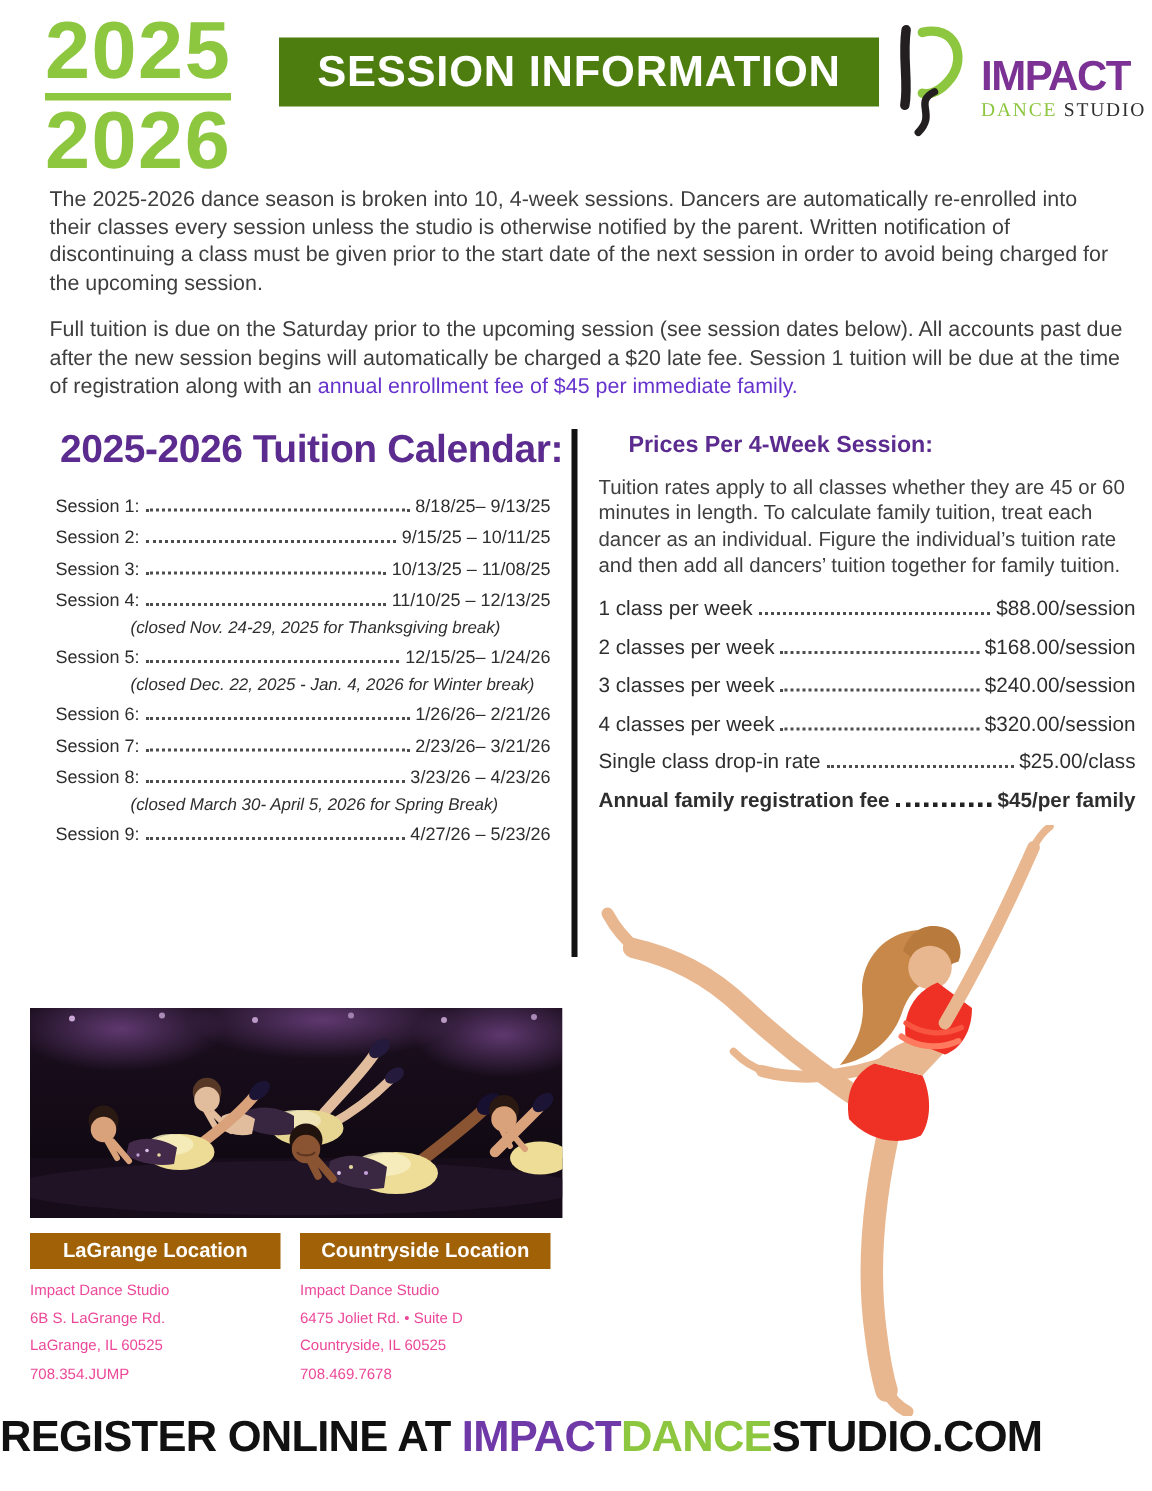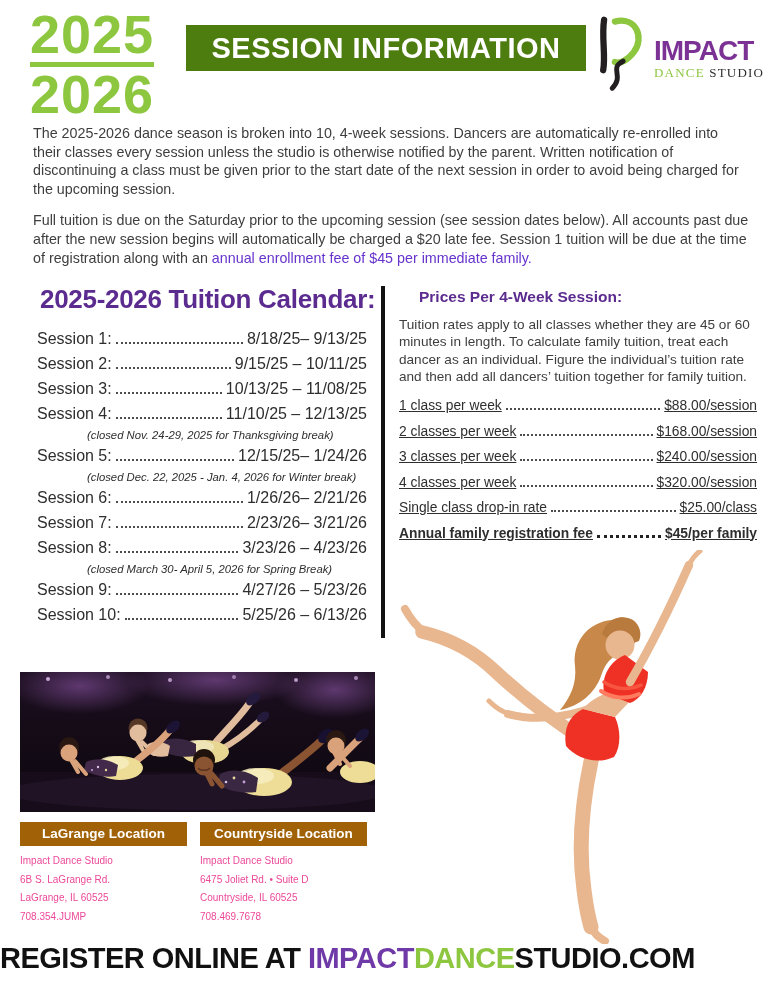--- a/index.html
+++ b/index.html
@@ -35,31 +35,31 @@
   
   .intro { position: absolute; left: 33px; top: 124px; width: 716px;
     font-size: 14.3px; line-height: 18.6px; color: #3e3e3e; }
   .purple-line { color: #6633cc; font-style: italic; display: block; }
   .purple { color: #6633cc; }
   .p2 { margin-top: 13px; }
   
   .cal-title { position: absolute; left: 40px; top: 284px;
     font-size: 26px; font-weight: 700; letter-spacing: -0.3px; color: #5b2b8f; }
   .cal-list { position: absolute; left: 37px; top: 330px; width: 330px; }
-  .cal-row { display: flex; align-items: baseline; font-size: 16px; color: #2e2e2e; margin-bottom: 7px; }
+  .cal-row { display: flex; align-items: baseline; font-size: 12px; color: #2e2e2e; margin-bottom: 7px; }
   .leader { flex: 1; border-bottom: 2px dotted #4d4d4d; margin: 0 4px 3px 4px; min-width: 10px; }
   .cal-note { font-size: 11.3px; font-style: italic; color: #2e2e2e; margin: -1px 0 6px 50px; }
   .divider { position: absolute; left: 381px; top: 286px; width: 4px; height: 352px; background: #121212; }
   
   .prices-title { position: absolute; left: 399px; top: 288px;
     font-size: 15.5px; font-weight: 700; color: #5b2b8f; padding-left: 20px; }
   .prices-intro { position: absolute; left: 399px; top: 316px; width: 358px;
     font-size: 13.6px; line-height: 17.4px; color: #3e3e3e; }
   .price-list { position: absolute; left: 399px; top: 398px; width: 358px; }
-  .price-row { display: flex; align-items: baseline; font-size: 13.8px; color: #2e2e2e; margin-bottom: 10.5px; text-decoration: underline; }
+  .price-row { display: flex; align-items: baseline; font-size: 13.8px; color: #2e2e2e; margin-bottom: 10.5px; }
   .annual-row { font-weight: 700; margin-top: 6px; font-size: 13.8px; }
   .annual-row .leader { border-bottom: 3px dotted #222; }
   
   .photo { position: absolute; left: 20px; top: 672px; width: 355px; height: 140px; }
   .dancer { position: absolute; left: 398px; top: 550px; width: 370px; height: 394px; }
   
   .loc { position: absolute; top: 822px; width: 167px; }
   .loc-1 { left: 20px; } .loc-2 { left: 200px; }
   .loc-header { background: #a16207; color: #fff; font-weight: 700; font-size: 13.5px;
     text-align: center; padding: 4px 0 5px 0; }
@@ -149,25 +149,20 @@
     <div class="cal-row">
       <span>Session 8:</span>
       <span class="leader"></span>
       <span>3/23/26 – 4/23/26</span>
     </div>
     <div class="cal-note">(closed March 30- April 5, 2026 for Spring Break)</div>
     <div class="cal-row">
       <span>Session 9:</span>
       <span class="leader"></span>
       <span>4/27/26 – 5/23/26</span>
-    </div>
-    <div class="cal-row">
-      <span>Session 10:</span>
-      <span class="leader"></span>
-      <span>5/25/26 – 6/13/26</span>
     </div>
   </div>
 
   <div class="divider"></div>
 
   <div class="prices-title">Prices Per 4-Week Session:</div>
   <div class="prices-intro">Tuition rates apply to all classes whether they are 45 or 60 minutes in length. To calculate family tuition, treat each dancer as an individual. Figure the individual’s tuition rate and then add all dancers’ tuition together for family tuition.</div>
 
   <div class="price-list">
     <div class="price-row">

